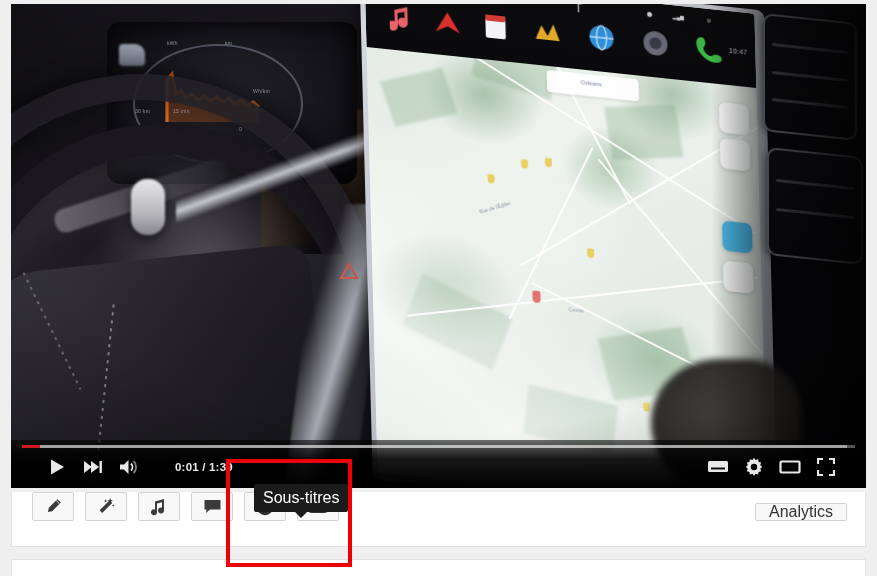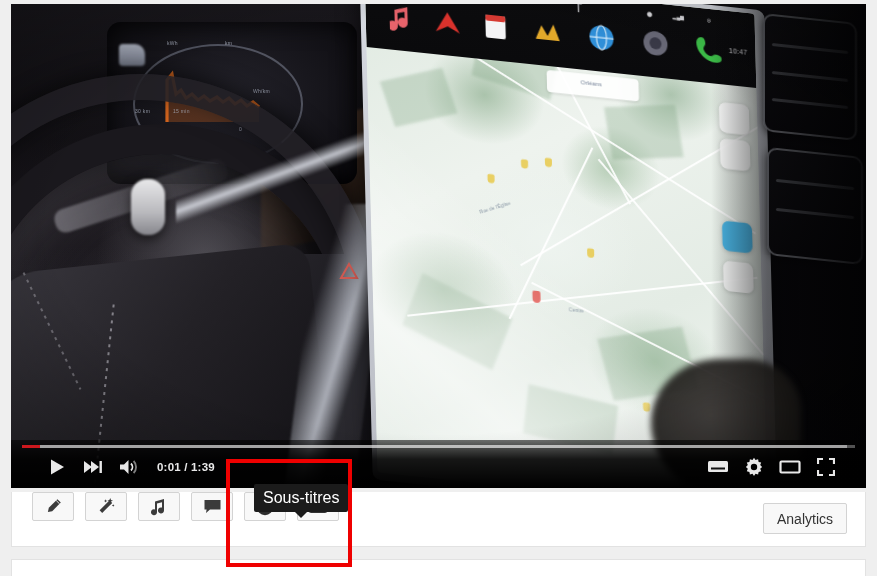--- a/index.html
+++ b/index.html
@@ -245,40 +245,40 @@
     border-radius: 50%; background: #cc181e; opacity: 0;
   }
   #ctrl-left { position: absolute; left: 28px; top: 14px; display: flex; align-items: center; gap: 0; }
   #ctrl-right { position: absolute; right: 22px; top: 14px; display: flex; align-items: center; gap: 0; }
   .ctrl-btn {
     width: 36px; height: 26px; display: flex; align-items: center; justify-content: center;
     cursor: pointer; background: none; border: none;
   }
   .ctrl-btn svg { display: block; }
   #time-display {
-    color: #e8e8e8; font-size: 11.5px; font-weight: bold; margin-left: 10px;
+    color: #e8e8e8; font-size: 11.5px; font-weight: bold; margin-left: 28px;
     letter-spacing: .2px; white-space: nowrap; text-align: center;
   }
 
   
   #action-bar {
     position: absolute; left: 11px; top: 492px; width: 855px; height: 55px;
     background: #fff; border: 1px solid #e2e2e2; border-top: none;
   }
   #action-left { position: absolute; left: 20px; top: 0; display: flex; gap: 11px; }
   #action-right { position: absolute; right: 18px; top: 11px; display: flex; gap: 9px; }
   .icon-btn {
     width: 42px; height: 29px; background: #f8f8f8;
     border: 1px solid #d3d3d3; border-radius: 2px;
     display: flex; align-items: center; justify-content: center; cursor: pointer;
   }
   .text-btn {
-    height: 31px; padding: 0 13px; background: #f8f8f8;
+    height: 18px; padding: 0 13px; background: #f8f8f8;
     border: 1px solid #d3d3d3; border-radius: 2px;
-    font-size: 14px; color: #333; cursor: pointer;
+    font-size: 16px; color: #333; cursor: pointer;
     display: flex; align-items: center; white-space: nowrap;
     font-family: "Liberation Sans", sans-serif;
   }
   .cc-glyph {
     border: 1.6px solid #333; border-radius: 3px; padding: 0 3px;
     font-size: 8px; font-weight: bold; color: #333; line-height: 11px;
     letter-spacing: .5px; font-family: "Liberation Sans", sans-serif;
   }
 
   

